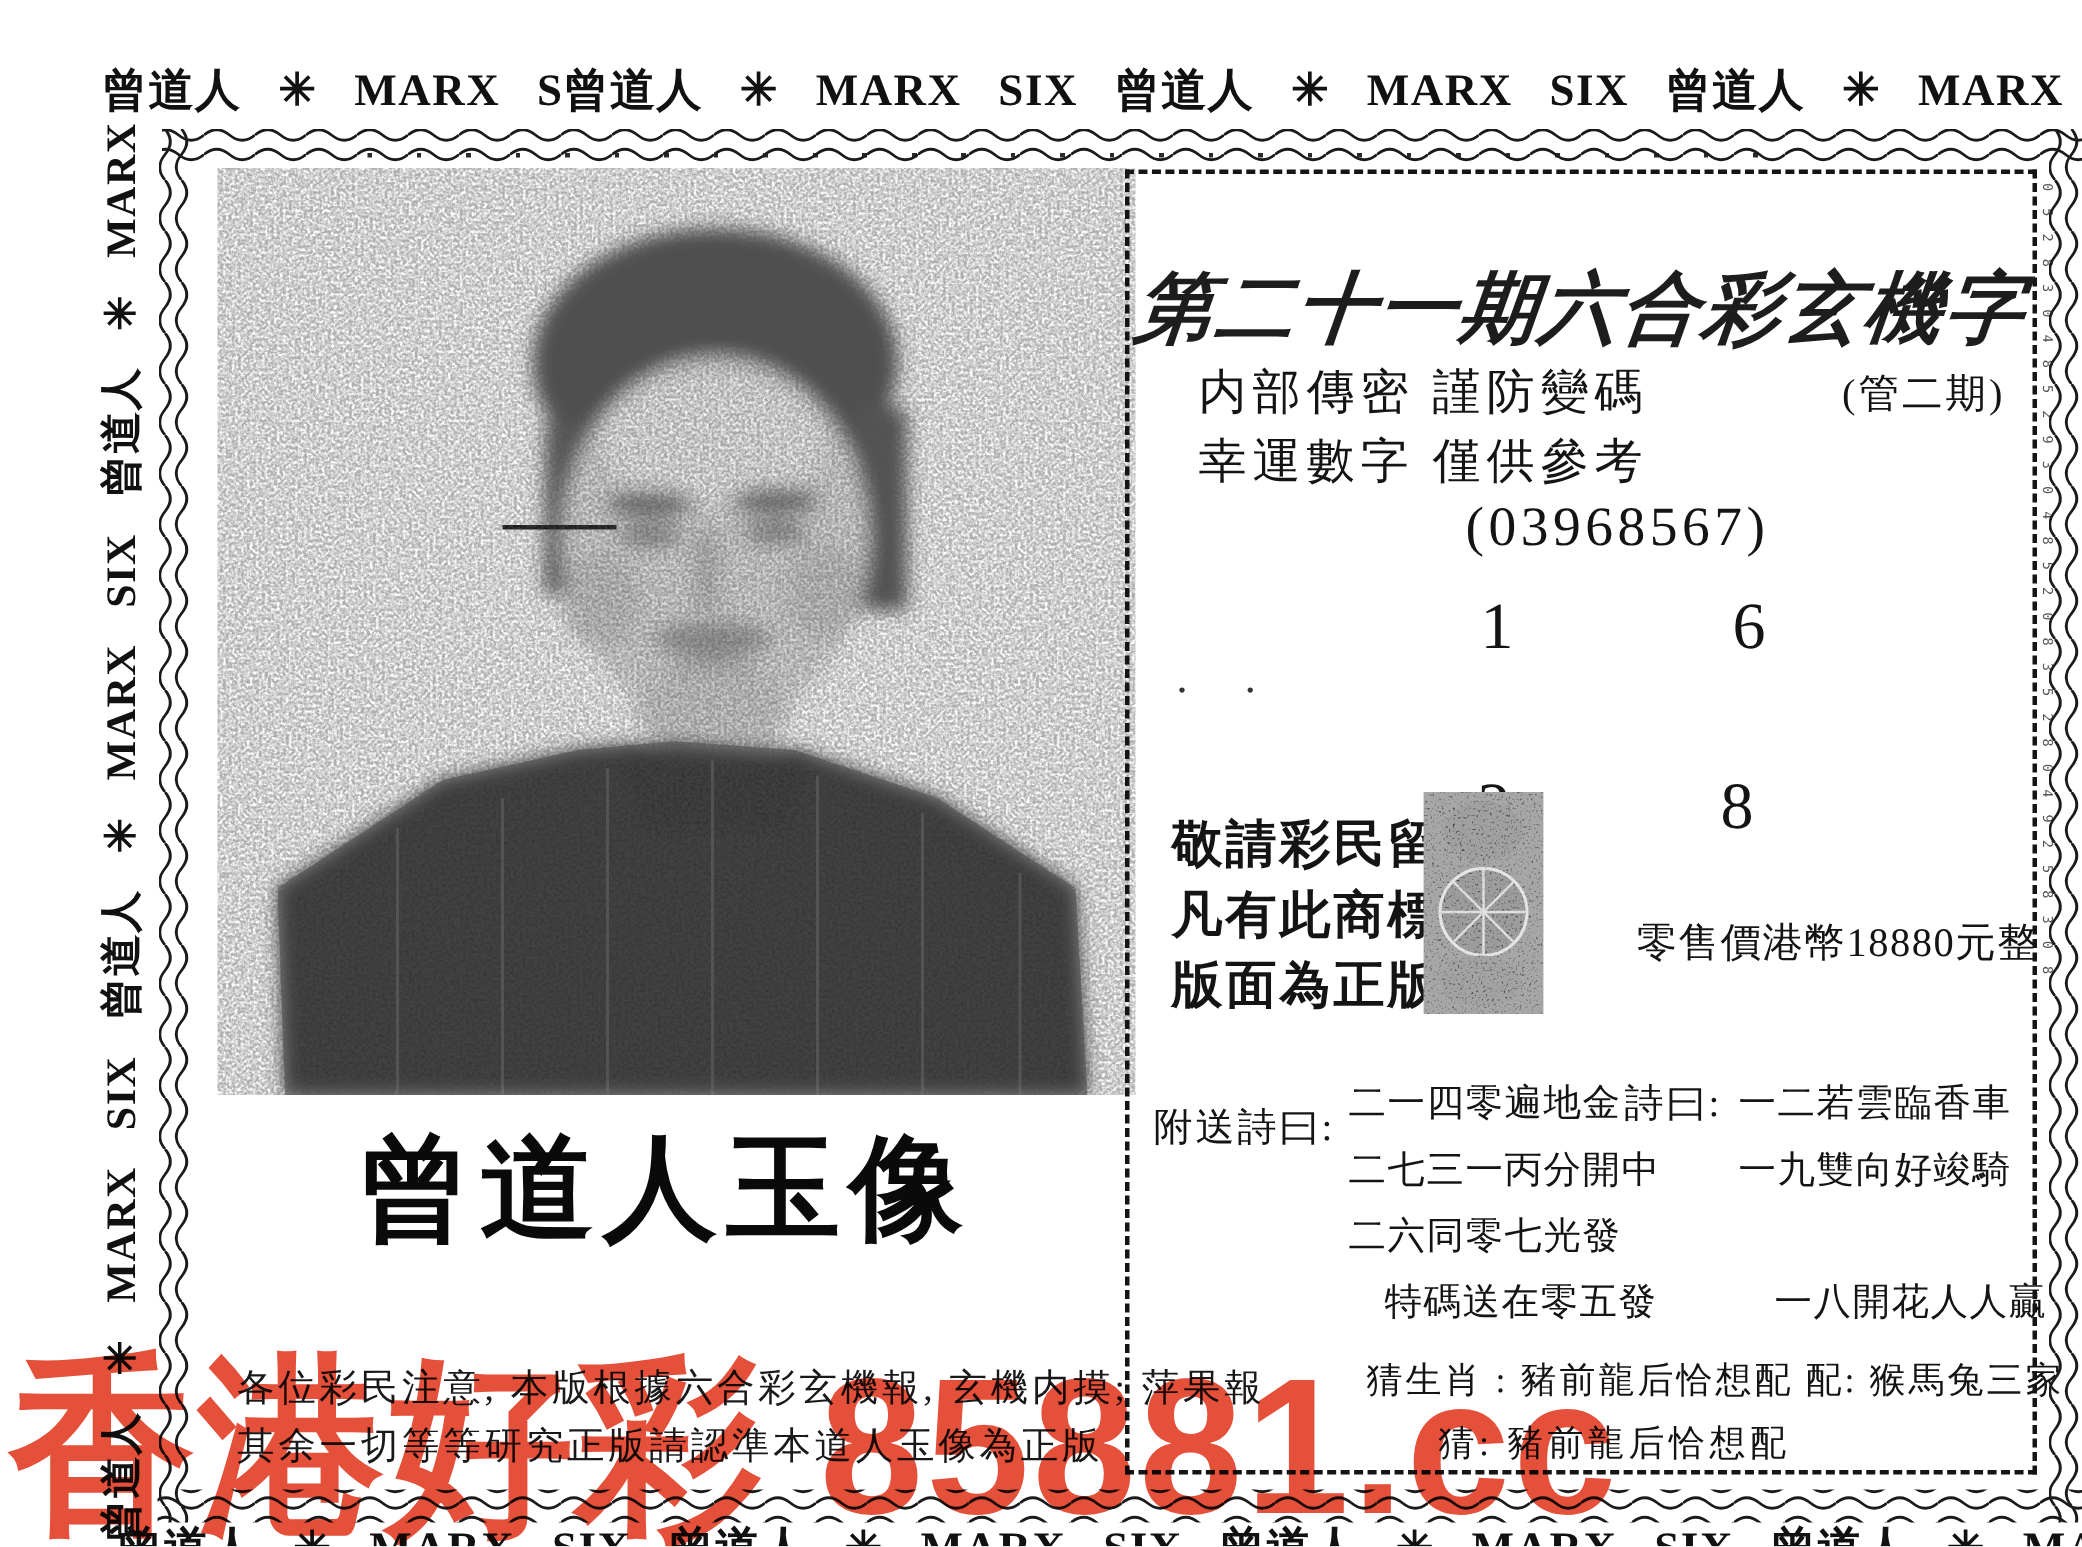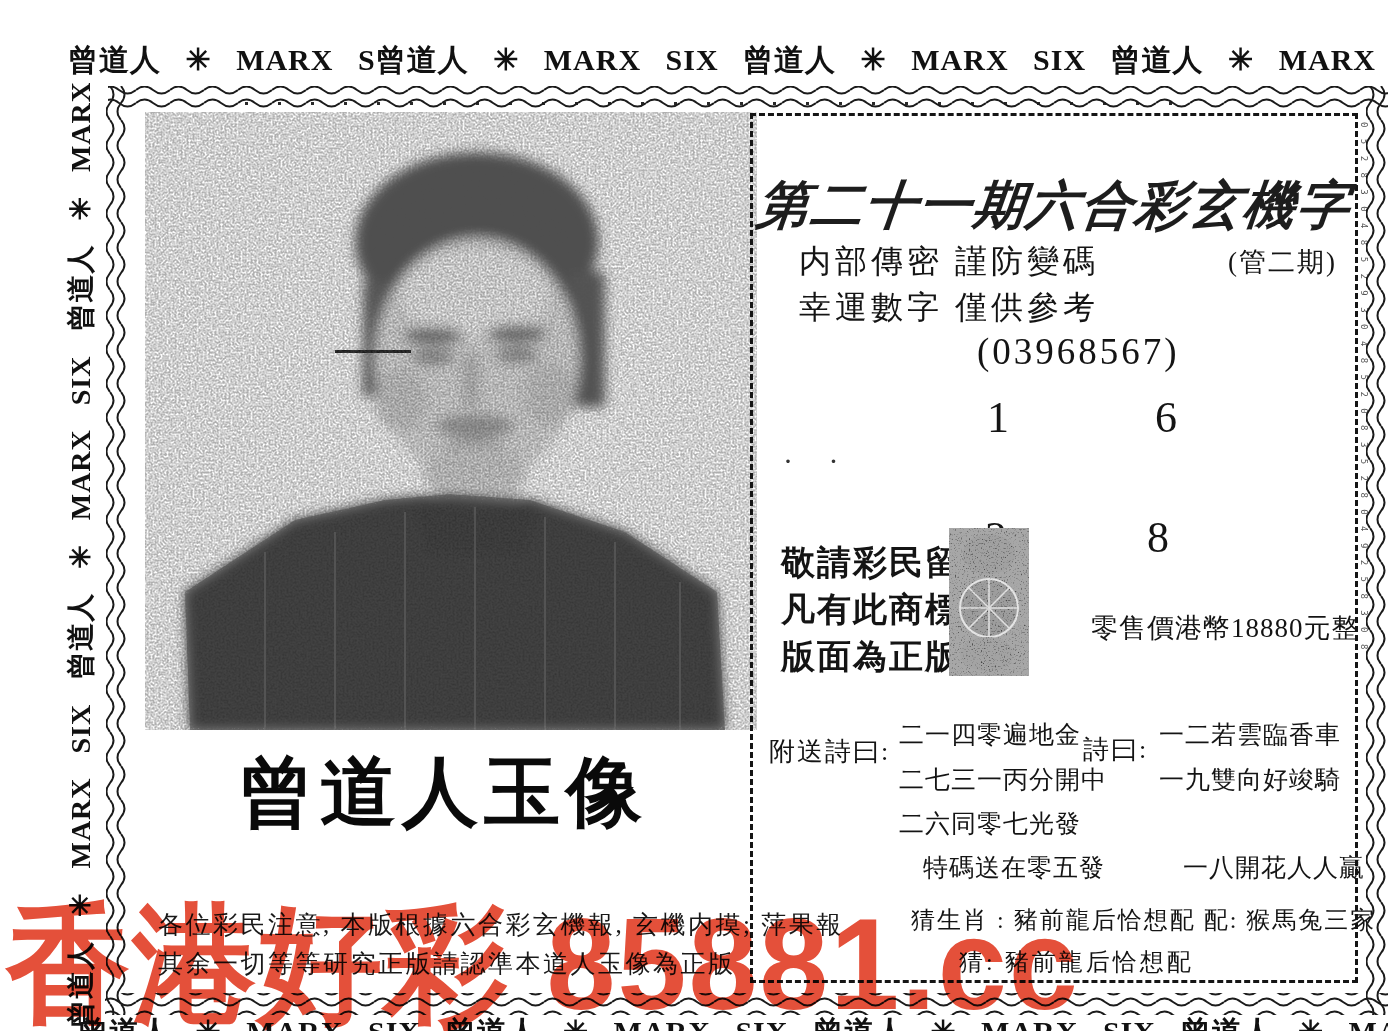--- a/index.html
+++ b/index.html
@@ -38,21 +38,21 @@
   .serial{left:224px;top:214px;font-size:37px;letter-spacing:3px;}
   .lucky{font-size:44px;}
   .n1{left:234px;top:276px;} .n6{left:402px;top:276px;}
   .n2{left:232px;top:396px;} .n8{left:394px;top:396px;}
   .dots2{left:30px;top:328px;font-size:30px;letter-spacing:14px;color:#333;}
   .stamp-note{font-size:34px;letter-spacing:2px;font-weight:bold;font-family:"Liberation Serif",serif;}
   .sn0{left:28px;top:424px;} .sn1{left:28px;top:471px;} .sn2{left:28px;top:518px;}
   .stamp{left:196px;top:412px;width:80px;height:148px;}
   .price{left:338px;top:494px;font-size:27px;letter-spacing:1px;}
   .plabel{font-size:26px;letter-spacing:2px;}
-  .pl1{left:16px;top:602px;margin-top:16px;} .pl2{left:330px;top:602px;margin-top:14px;}
+  .pl1{left:16px;top:602px;margin-top:16px;} .pl2{left:330px;top:602px;}
   .pline{font-size:25px;letter-spacing:1px;}
   .c1{left:146px;} .c2{left:406px;}
   .row0{top:602px;} .row1{top:647px;} .row2{top:691px;} .row3{top:735px;margin-left:24px;}
   .zodiac{left:158px;top:788px;font-size:24px;letter-spacing:2px;}
   .guess{left:206px;top:830px;font-size:24px;letter-spacing:3px;}
 
   
   .artifact-col{position:absolute;left:1359px;top:122px;height:848px;writing-mode:vertical-rl;
                 font-size:9px;letter-spacing:3px;color:#555;font-family:"DejaVu Sans Mono",monospace;z-index:3;}
 

